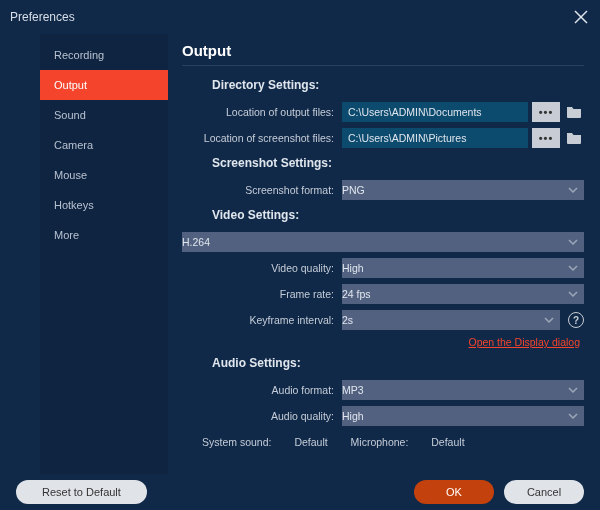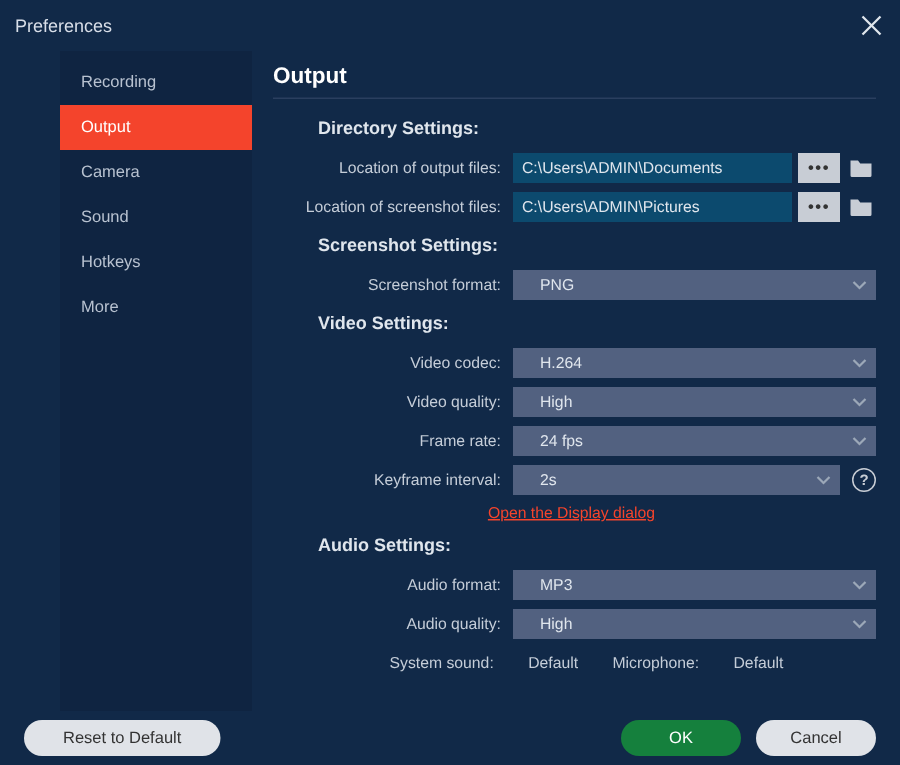--- a/index.html
+++ b/index.html
@@ -17,53 +17,54 @@
 .content::-webkit-scrollbar-thumb { background: #4a5a70; }
 .page-title { font-size: 15px; font-weight: bold; color: #fff; border-bottom: 1px solid #2a3f5f; padding-bottom: 6px; margin-bottom: 12px; }
 .section-title { font-size: 12px; font-weight: bold; color: #e0e6ed; margin: 8px 0 10px 30px; }
 .field-row { display: flex; align-items: center; margin-bottom: 6px; }
 .field-label { width: 160px; text-align: right; padding-right: 8px; font-size: 10.5px; color: #c5cdd8; }
 .field-control { flex: 1; display: flex; align-items: center; gap: 4px; }
 .text-input { flex: 1; height: 20px; background: #0c4a6e; border: none; color: #e0e6ed; padding: 0 6px; font-size: 10.5px; }
 .browse-btn { width: 28px; height: 20px; background: #c8cdd5; display: flex; align-items: center; justify-content: center; cursor: pointer; color: #333; font-weight: bold; font-size: 11px; letter-spacing: 1px; }
 .folder-btn { width: 20px; height: 20px; display: flex; align-items: center; justify-content: center; cursor: pointer; }
 .folder-btn svg { width: 16px; height: 14px; fill: #c8cdd5; }
-.select { flex: 1; height: 20px; background: #526180; border: none; color: #e0e6ed; padding: 0 18px; font-size: 10.5px; position: relative; display: flex; align-items: center; cursor: pointer; }
+.select { flex: 1; height: 20px; background: #526180; border: none; color: #e0e6ed; padding: 0 0; font-size: 10.5px; position: relative; display: flex; align-items: center; cursor: pointer; }
 .select-chevron { position: absolute; right: 6px; width: 10px; height: 10px; }
 .select-chevron svg { width: 10px; height: 10px; stroke: #9ca8b8; fill: none; stroke-width: 1.5; }
 .help-btn { width: 16px; height: 16px; border-radius: 50%; border: 1.5px solid #c8cdd5; color: #c8cdd5; display: flex; align-items: center; justify-content: center; font-size: 10px; font-weight: bold; cursor: pointer; margin-left: 4px; }
-.link-row { text-align: center; margin: 6px 0 0 0; padding-right: 4px; }
+.link-row { text-align: right; margin: 6px 0 0 0; padding-right: 4px; }
 .link { color: #f4442c; font-size: 10.5px; text-decoration: underline; cursor: pointer; }
-.info-row { text-align: center; font-size: 10.5px; color: #c5cdd8; margin: 10px 0 6px 0; padding-right: 4px; }
+.info-row { text-align: left; font-size: 10.5px; color: #c5cdd8; margin: 10px 0 6px 0; padding-right: 4px; }
 .info-row span { margin-left: 20px; }
 .footer { height: 36px; display: flex; align-items: center; padding: 0 16px; background: #112948; }
 .reset-btn { background: #e0e3e8; color: #333; border: none; border-radius: 13px; height: 24px; padding: 0 26px; font-size: 11px; cursor: pointer; }
 .spacer { flex: 1; }
-.ok-btn { background: #15803d; color: #fff; border: none; border-radius: 13px; height: 24px; width: 80px; font-size: 11px; cursor: pointer; margin-right: 10px; }
+.ok-btn { background: #c2410c; color: #fff; border: none; border-radius: 13px; height: 24px; width: 80px; font-size: 11px; cursor: pointer; margin-right: 10px; }
 .cancel-btn { background: #e0e3e8; color: #333; border: none; border-radius: 13px; height: 24px; width: 80px; font-size: 11px; cursor: pointer; }
 </style>
 </head>
 <body>
 
 <div class="header">
   <span class="header-title">Preferences</span>
   <div class="close-btn">
     <svg viewBox="0 0 16 16">
         <line x1="2" y1="2" x2="14" y2="14"></line>
         <line x1="14" y1="2" x2="2" y2="14"></line>
       </svg>
   </div>
 </div>
 
 <div class="main">
   <div class="sidebar">
     <div class="sidebar-item">Recording</div>
     <div class="sidebar-item active">Output</div>
+    <div class="sidebar-item">Sound</div>
     <div class="sidebar-item">Camera</div>
-    <div class="sidebar-item">Sound</div>
+    <div class="sidebar-item">Mouse</div>
     <div class="sidebar-item">Hotkeys</div>
     <div class="sidebar-item">More</div>
   </div>
 
   <div class="content">
     <div class="page-title">Output</div>
 
     <div class="section-title">Directory Settings:</div>
     <div class="field-row">
       <div class="field-label">Location of output files:</div>
@@ -98,21 +99,20 @@
           <span>PNG</span>
           <span class="select-chevron"><svg viewBox="0 0 10 10">
                 <polyline points="1,3 5,7 9,3"></polyline>
               </svg></span>
         </div>
       </div>
     </div>
 
     <div class="section-title">Video Settings:</div>
     <div class="field-row">
-      <div class="field-label">Video codec:</div>
       <div class="field-control">
           <div class="select">
             <span>H.264</span>
             <span class="select-chevron"><svg viewBox="0 0 10 10">
                 <polyline points="1,3 5,7 9,3"></polyline>
               </svg></span>
           </div>
         </div>
     </div>
     <div class="field-row">

